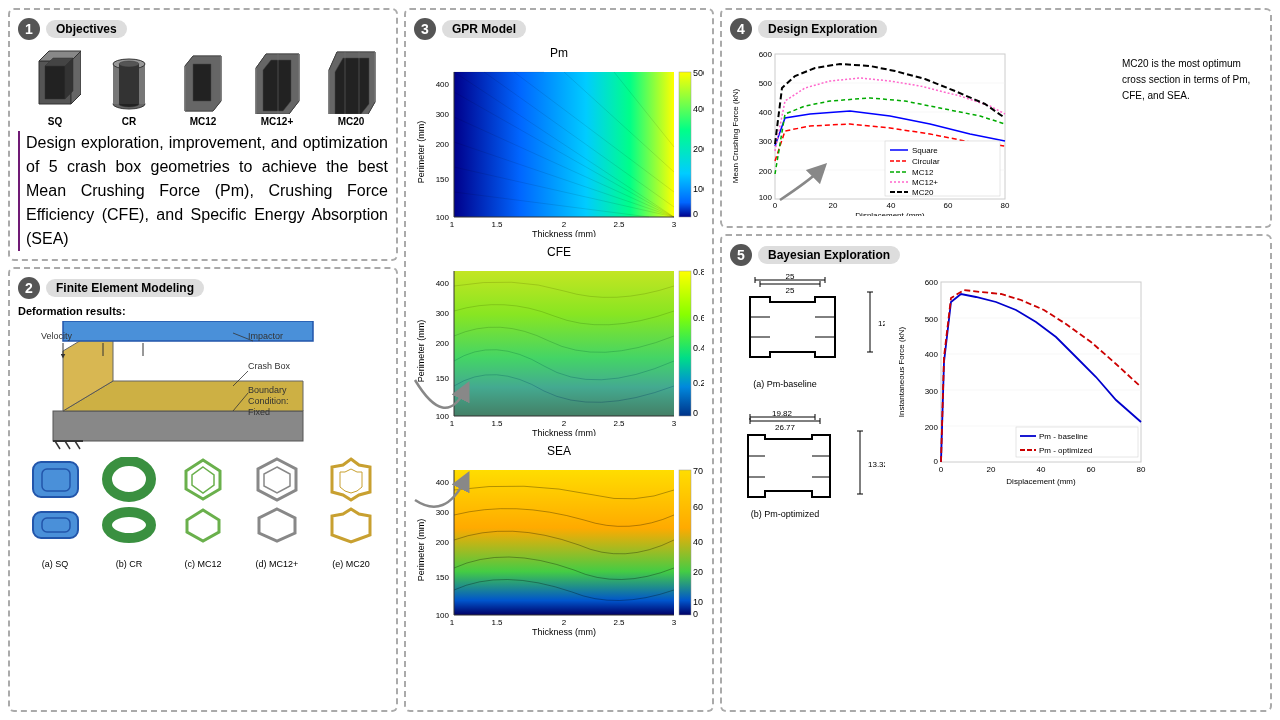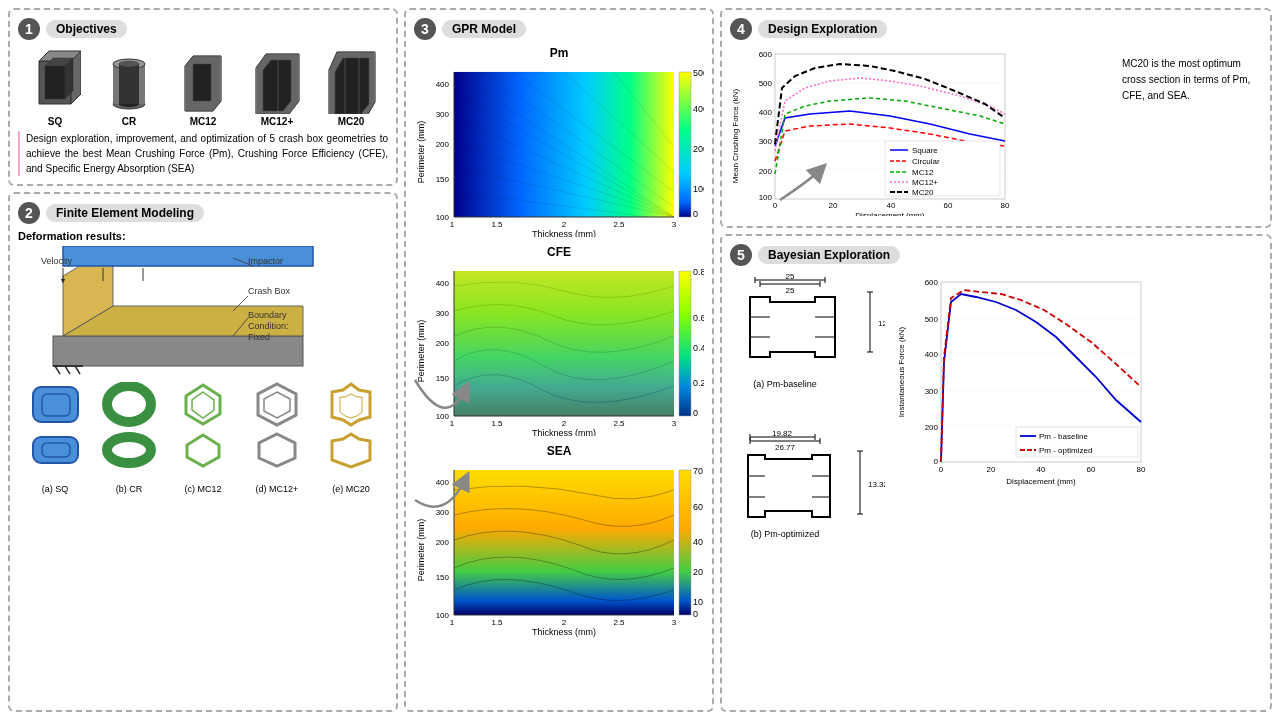--- a/index.html
+++ b/index.html
@@ -100,25 +100,25 @@
       gap: 2px;
     }
 
     .shape-label {
       font-size: 10px;
       font-weight: bold;
       text-align: center;
     }
 
     .objectives-text {
-      font-size: 10px;
+      font-size: 16px;
       line-height: 1.5;
       text-align: justify;
       margin-top: 4px;
-      border-left: 2px solid #f9a8d4;
+      border-left: 2px solid #701a75;
       padding-left: 6px;
     }
 
     
     .panel-fem {
       flex: 1;
     }
 
     .deform-row {
       display: flex;
@@ -149,21 +149,21 @@
       line-height: 1.4;
     }
 
     .contour-plot {
       margin-bottom: 8px;
       position: relative;
     }
 
     .contour-title {
       text-align: center;
-      font-weight: bold;
+      font-weight: normal;
       font-size: 12px;
       margin-bottom: 2px;
     }
 
     
     .panel-design {
       flex: 0 0 auto;
     }
 
     .design-content {
@@ -177,21 +177,21 @@
     }
 
     .bayesian-content {
       display: flex;
       gap: 6px;
     }
 
     .bayesian-left {
       display: flex;
       flex-direction: column;
-      gap: 20px;
+      gap: 0;
       width: 160px;
     }
 
     .bayesian-right {
       flex: 1;
     }
 
     .bay-text {
       font-size: 10px;
       line-height: 1.5;

